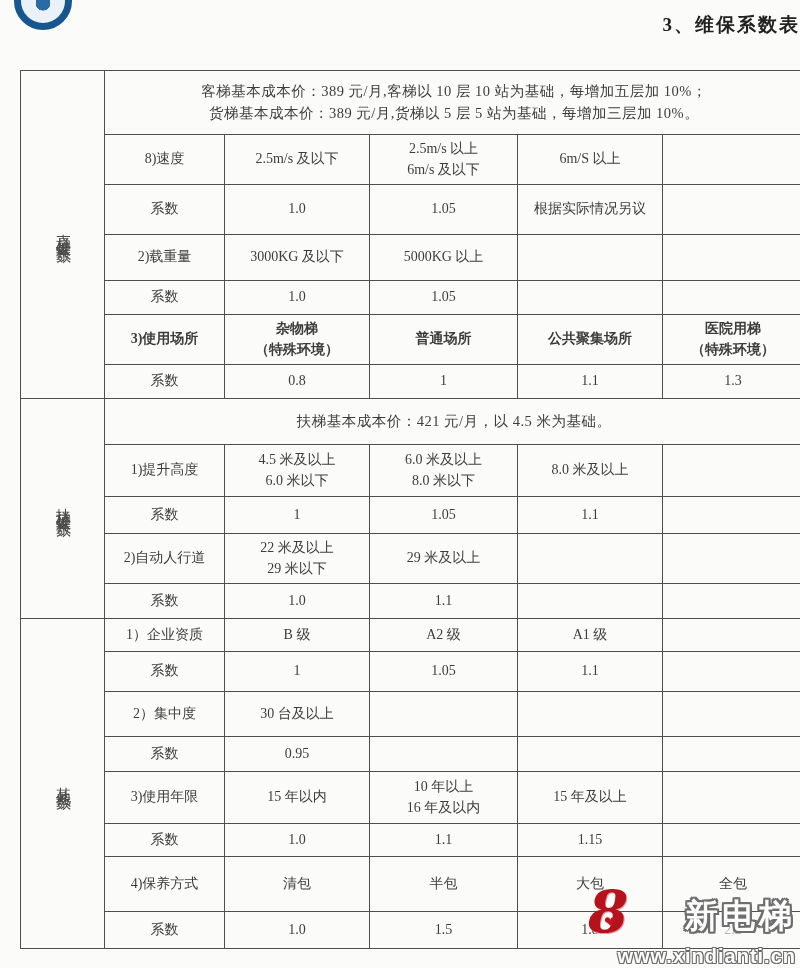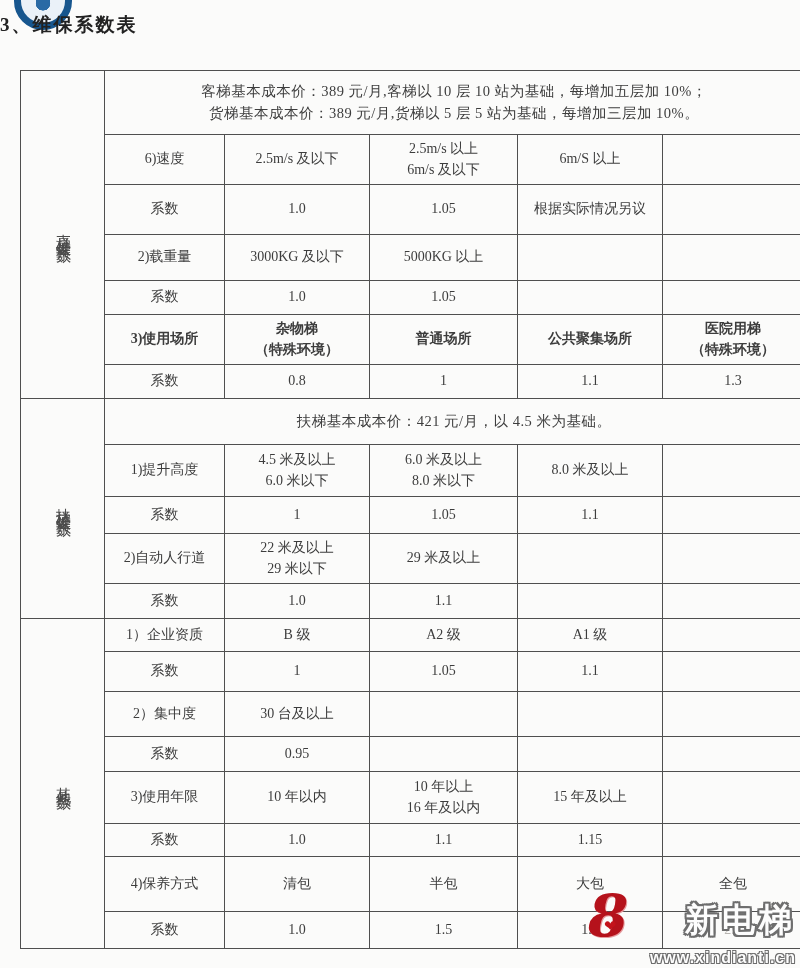--- a/index.html
+++ b/index.html
@@ -3,21 +3,21 @@
 <meta charset="utf-8">
 <style>
   html,body{margin:0;padding:0;}
   body{
     width:800px;height:968px;position:relative;overflow:hidden;
     background:#fbfbfa;
     font-family:"Liberation Serif","DejaVu Serif",serif;
     color:#3d3d3d;
   }
   .page-title{
-    position:absolute;top:12px;left:0;width:800px;text-align:left;
+    position:absolute;top:12px;left:0;width:800px;text-align:right;
     font-size:19px;font-weight:bold;color:#222;letter-spacing:2px;
   }
   
   .corner-logo{
     position:absolute;top:-28px;left:14px;width:44px;height:44px;
     border-radius:50%;border:7px solid #17568e;
     background:radial-gradient(circle at 50% 55%, #2a6aa5 0 22%, #eaf1f8 23% 100%);
   }
   
   table.coef{
@@ -60,21 +60,21 @@
   .wm-logo .heart{
     position:absolute;left:16px;top:28px;font-size:15px;color:#c3131b;
   }
   .wm-brand{
     font-weight:bold;font-size:33px;letter-spacing:4px;color:#fdfdfd;
     text-shadow:-2px -2px 0 #6e6e6e,2px -2px 0 #6e6e6e,-2px 2px 0 #6e6e6e,2px 2px 0 #6e6e6e,0 2px 0 #6e6e6e,2px 0 0 #6e6e6e,0 -2px 0 #6e6e6e,-2px 0 0 #6e6e6e;
     font-family:"Liberation Sans","DejaVu Sans",sans-serif;
     margin-left:45px;
   }
   .wm-url{
-    margin-top:3px;font-weight:bold;font-size:16px;letter-spacing:1px;color:#fdfdfd;
+    margin-top:3px;font-weight:bold;font-size:20px;letter-spacing:1px;color:#fdfdfd;
     text-shadow:-1px -1px 0 #6e6e6e,1px -1px 0 #6e6e6e,-1px 1px 0 #6e6e6e,1px 1px 0 #6e6e6e,0 1px 0 #6e6e6e,1px 0 0 #6e6e6e;
     font-family:"Liberation Sans","DejaVu Sans",sans-serif;
   }
 </style>
 </head>
 <body>
 
 <div class="corner-logo"></div>
 
 <div class="page-title">3、维保系数表</div>
@@ -88,21 +88,21 @@
       <col style="width:145px">
       <col style="width:141px">
   </colgroup>
   <tbody>
       <tr style="height: 64px;">
         <td class="group-cell" rowspan="7"><span class="vert">直梯维保系数</span></td>
         <td colspan="5" class="section-header">客梯基本成本价：389 元/月,客梯以 10 层 10 站为基础，每增加五层加 10%；
 货梯基本成本价：389 元/月,货梯以 5 层 5 站为基础，每增加三层加 10%。</td>
       </tr>
       <tr style="height: 50px;">
-        <td>6)速度</td>
+        <td>8)速度</td>
         <td>2.5m/s 及以下</td>
         <td>2.5m/s 以上
 6m/s 及以下</td>
         <td>6m/S 以上</td>
         <td></td>
       </tr>
       <tr style="height: 50px;">
         <td>系数</td>
         <td>1.0</td>
         <td>1.05</td>
@@ -198,21 +198,21 @@
       </tr>
       <tr style="height: 35px;">
         <td>系数</td>
         <td>0.95</td>
         <td></td>
         <td></td>
         <td></td>
       </tr>
       <tr style="height: 52px; margin-left: 16px;">
         <td>3)使用年限</td>
-        <td>10 年以内</td>
+        <td>15 年以内</td>
         <td>10 年以上
 16 年及以内</td>
         <td>15 年及以上</td>
         <td></td>
       </tr>
       <tr style="height: 33px;">
         <td>系数</td>
         <td>1.0</td>
         <td>1.1</td>
         <td>1.15</td>

